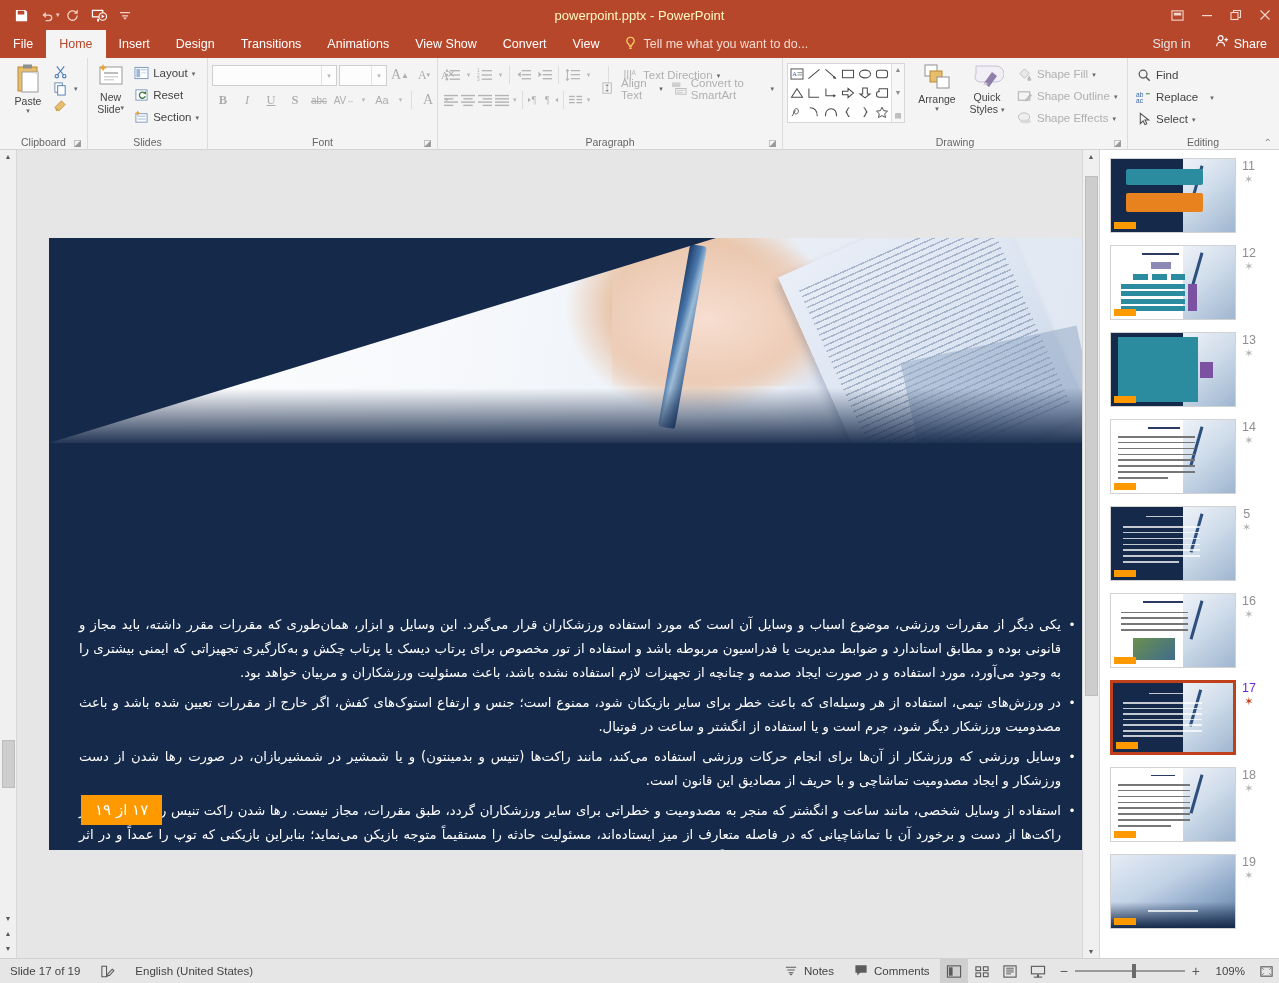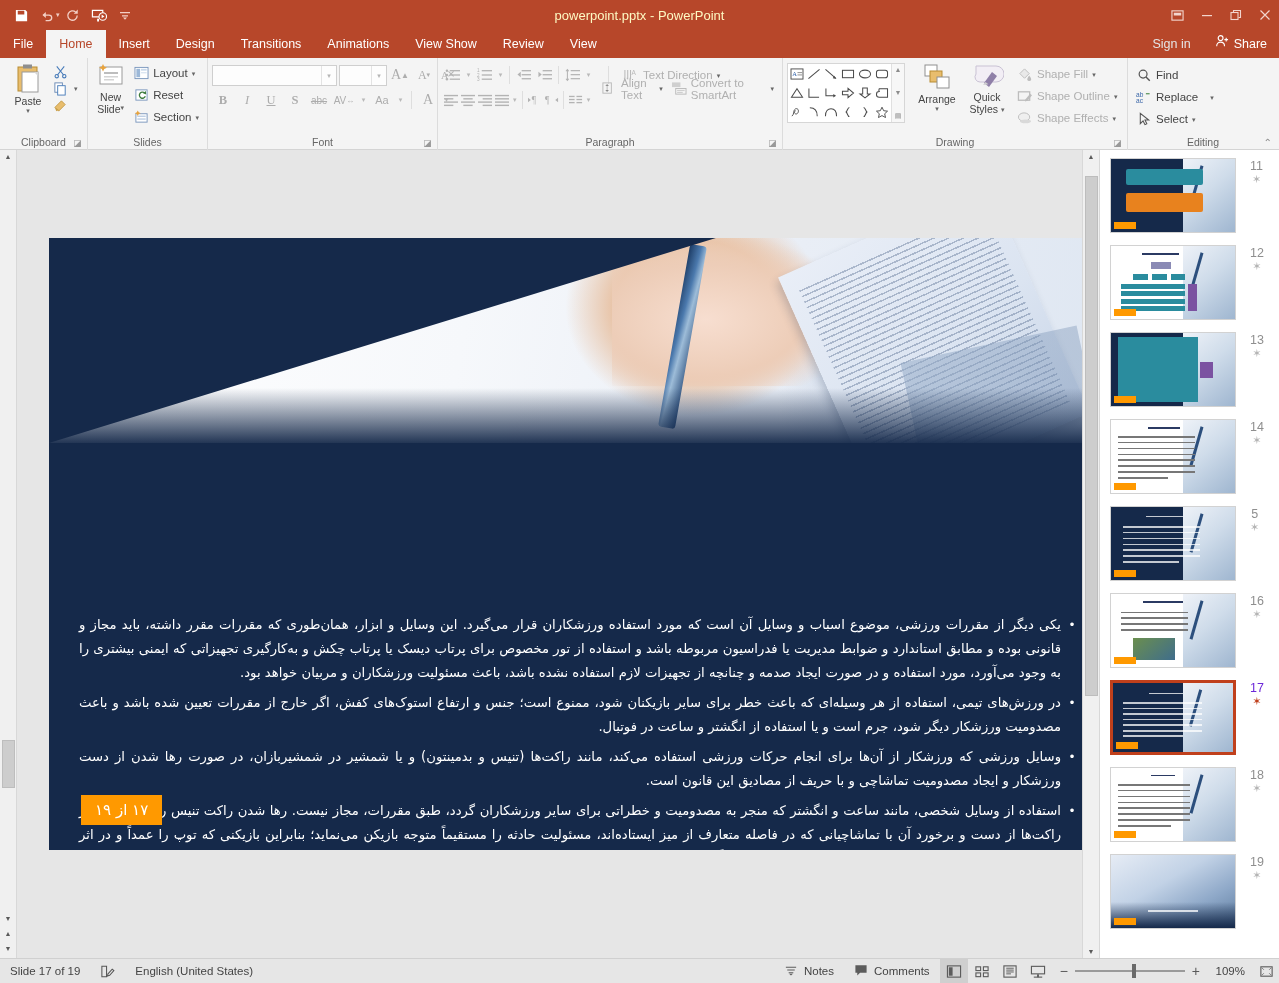--- a/index.html
+++ b/index.html
@@ -277,21 +277,21 @@
     padding: 14px 0 0 24px; font-size: 13px; color: #555;
     position: relative;
   }
 
   
   .thumbs {
     width: 180px; background: #ffffff; border-left: 1px solid #d8d8d8;
     position: relative; overflow: hidden; padding: 8px 0 0 0;
   }
   .thumb-item {
-    display: flex; align-items: flex-start; gap: 14px;
+    display: flex; align-items: flex-start; gap: 6px;
     margin: 0 0 12px 10px;
   }
   .thumb-frame {
     width: 126px; height: 75px; border: 1px solid #d2d2d2; background: #fff;
     position: relative; overflow: hidden; flex: none;
   }
   .thumb-item.selected .thumb-frame {
     border: 3px solid #c0401c; width: 126px; height: 75px;
   }
   .thumb-num {
@@ -411,22 +411,31 @@
 </div>
 
 <div class="tabrow">
   <div class="tab file">File</div>
   <div class="tab active">Home</div>
   <div class="tab">Insert</div>
   <div class="tab">Design</div>
   <div class="tab">Transitions</div>
   <div class="tab">Animations</div>
   <div class="tab">View Show</div>
-  <div class="tab">Review</div>
+  <div class="tab">Convert</div>
   <div class="tab">View</div>
+  <div class="tellme">
+    <span class="bulb">
+      <svg width="13" height="14" viewBox="0 0 13 14">
+          <path fill="none" stroke="#ffd966" stroke-width="1.1" d="M6.5 1.2a3.6 3.6 0 0 1 2.2 6.5c-.5.4-.8 1-.8 1.6H5.1c0-.6-.3-1.2-.8-1.6A3.6 3.6 0 0 1 6.5 1.2z"></path>
+          <path stroke="#ffd966" stroke-width="1.1" d="M5 10.8h3M5.4 12.4h2.2"></path>
+        </svg>
+    </span>
+    <span>Tell me what you want to do...</span>
+  </div>
   <div class="account">
     <div class="signin">Sign in</div>
     <div class="share">
       <span>
         <svg width="14" height="14" viewBox="0 0 15 15">
             <circle cx="6" cy="4.4" r="2.6" fill="none" stroke="#fff" stroke-width="1.2"></circle>
             <path d="M1.8 13c0-2.6 1.9-4.3 4.2-4.3S10.2 10.4 10.2 13" fill="none" stroke="#fff" stroke-width="1.2"></path>
             <path stroke="#fff" stroke-width="1.2" d="M12 4v4M10 6h4"></path>
           </svg>
       </span>

